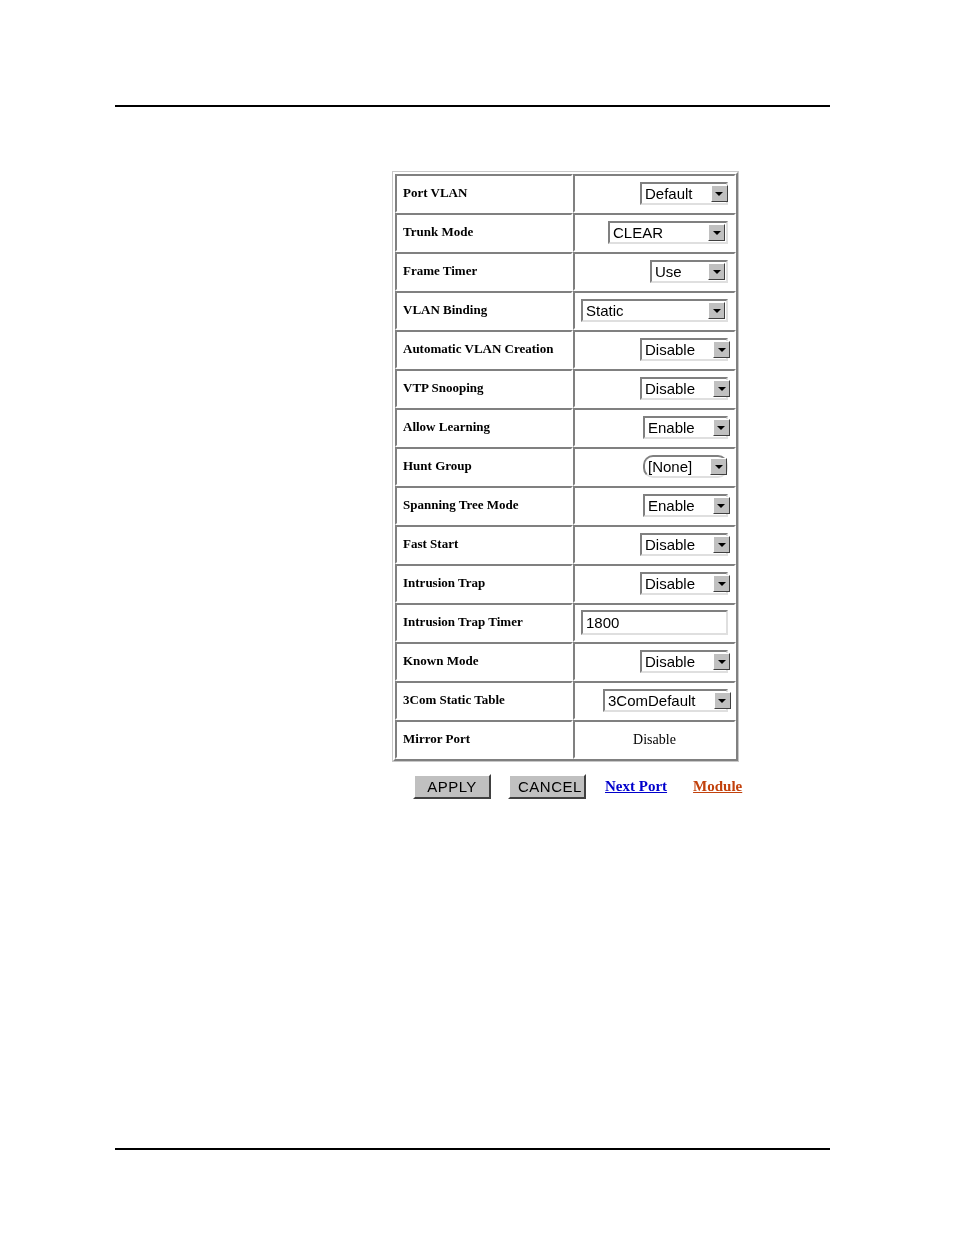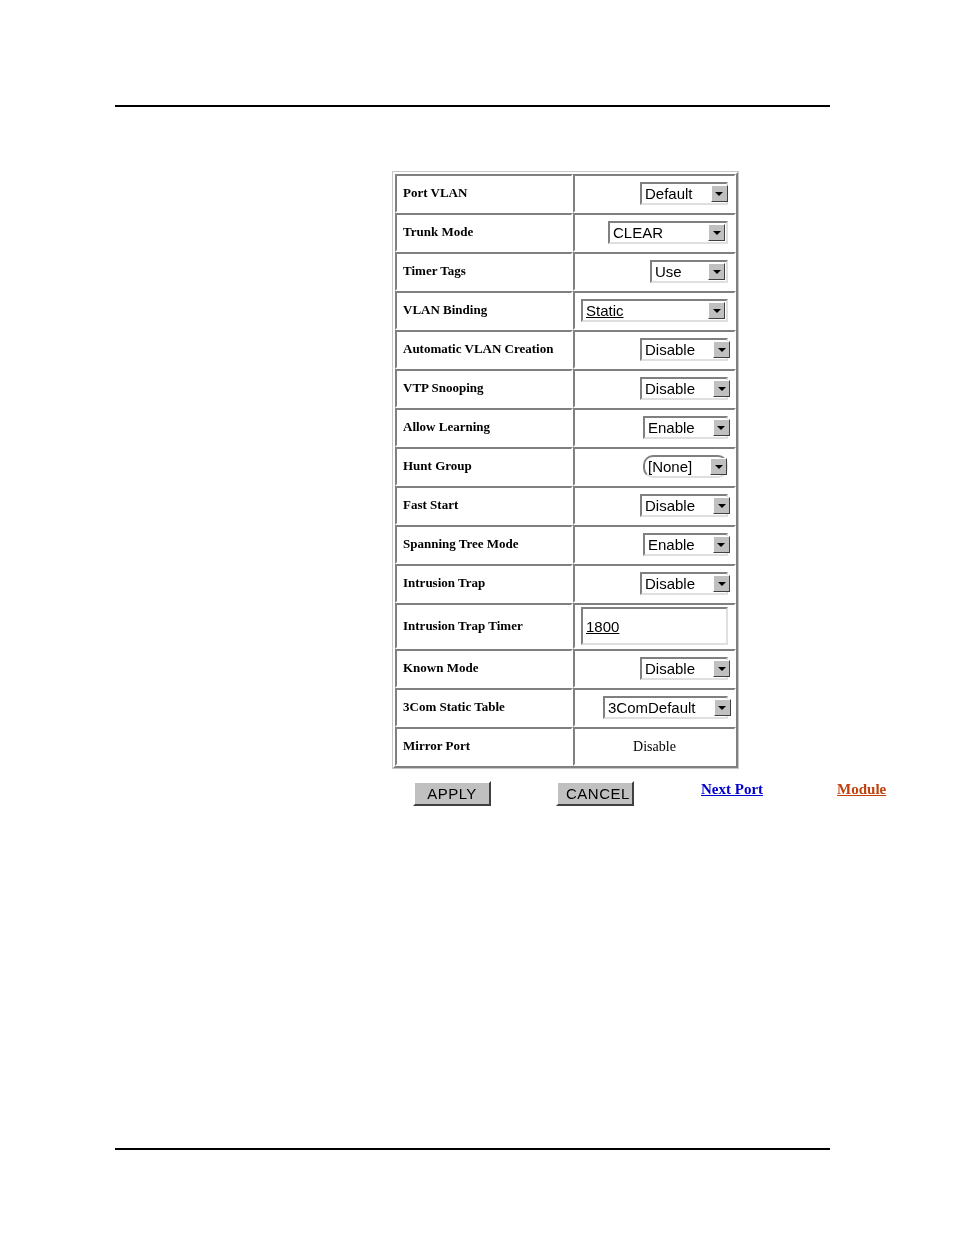--- a/index.html
+++ b/index.html
@@ -75,21 +75,21 @@
     font-weight: bold;
     font-size: 13px;
     color: #000000;
     line-height: 1.1;
     white-space: nowrap;
   }
 
   .value-cell { width: 163px; }
   .value-cell .cell-inner { justify-content: flex-end; }
   .value-cell.centered .cell-inner { justify-content: center; }
-  .value-cell.full .cell-inner { justify-content: flex-start; text-decoration: underline; }
+  .value-cell.full .cell-inner { justify-content: flex-start; }
 
   .plain-value {
     font-family: "Liberation Serif", "DejaVu Serif", serif;
     font-size: 14px;
     color: #000000;
     white-space: nowrap;
   }
 
   
   .win-select {
@@ -147,40 +147,40 @@
   .w-use         { width: 78px; }
   .w-static      { width: 157px; }
   .w-disable     { width: 88px; }
   .w-enable      { width: 85px; margin-left: 40px; }
   .w-none        { width: 85px; border-radius: 10px; }
   .w-3com        { width: 125px; }
 
   
   .win-text {
     width: 100%;
-    height: 38px;
+    height: 25px;
     box-sizing: border-box;
     background: #ffffff;
     border-top: 2px solid #808080;
     border-left: 2px solid #808080;
     border-right: 2px solid #dfdfdf;
     border-bottom: 2px solid #dfdfdf;
     font-family: "Liberation Sans", "DejaVu Sans", sans-serif;
     font-size: 15px;
     color: #000000;
     padding: 0 3px;
     outline: none;
   }
 
   
   .actions {
     margin-top: 13px;
     display: flex;
+    align-items: center;
     padding-left: 20px;
-    gap: 48px;
   }
   .win-button {
     height: 25px;
     min-width: 78px;
     padding: 0 8px;
     margin-right: 17px;
     background: #c0c0c0;
     border-top: 2px solid #ffffff;
     border-left: 2px solid #ffffff;
     border-right: 2px solid #404040;
@@ -238,21 +238,21 @@
               <div class="win-select w-clear">
                 <span class="sel-text">CLEAR</span>
                 <span class="sel-arrow"></span>
               </div>
             </div>
           </td>
         </tr>
         <tr>
           <td class="cell label-cell">
             <div class="cell-inner">
-              <span class="label-text">Timer Tags</span>
+              <span class="label-text">Frame Timer</span>
             </div>
           </td>
           <td class="cell value-cell">
             <div class="cell-inner">
               <div class="win-select w-use">
                 <span class="sel-text">Use</span>
                 <span class="sel-arrow"></span>
               </div>
             </div>
           </td>
@@ -328,42 +328,42 @@
               <div class="win-select w-none">
                 <span class="sel-text">[None]</span>
                 <span class="sel-arrow"></span>
               </div>
             </div>
           </td>
         </tr>
         <tr>
           <td class="cell label-cell">
             <div class="cell-inner">
+              <span class="label-text">Spanning Tree Mode</span>
+            </div>
+          </td>
+          <td class="cell value-cell">
+            <div class="cell-inner">
+              <div class="win-select w-enable">
+                <span class="sel-text">Enable</span>
+                <span class="sel-arrow"></span>
+              </div>
+            </div>
+          </td>
+        </tr>
+        <tr>
+          <td class="cell label-cell">
+            <div class="cell-inner">
               <span class="label-text">Fast Start</span>
             </div>
           </td>
           <td class="cell value-cell">
             <div class="cell-inner">
               <div class="win-select w-disable">
                 <span class="sel-text">Disable</span>
-                <span class="sel-arrow"></span>
-              </div>
-            </div>
-          </td>
-        </tr>
-        <tr>
-          <td class="cell label-cell">
-            <div class="cell-inner">
-              <span class="label-text">Spanning Tree Mode</span>
-            </div>
-          </td>
-          <td class="cell value-cell">
-            <div class="cell-inner">
-              <div class="win-select w-enable">
-                <span class="sel-text">Enable</span>
                 <span class="sel-arrow"></span>
               </div>
             </div>
           </td>
         </tr>
         <tr>
           <td class="cell label-cell">
             <div class="cell-inner">
               <span class="label-text">Intrusion Trap</span>
             </div>

